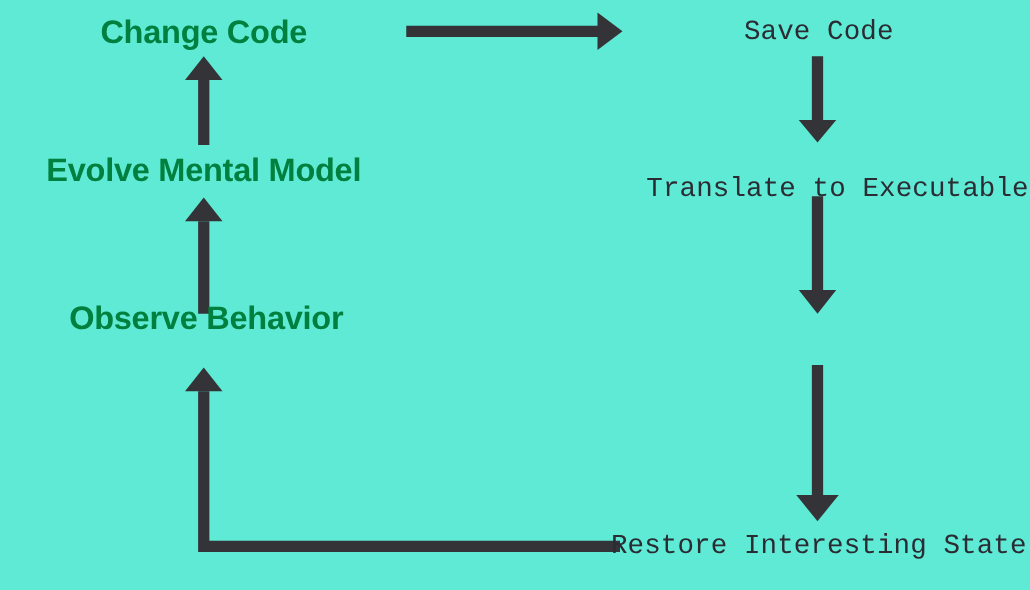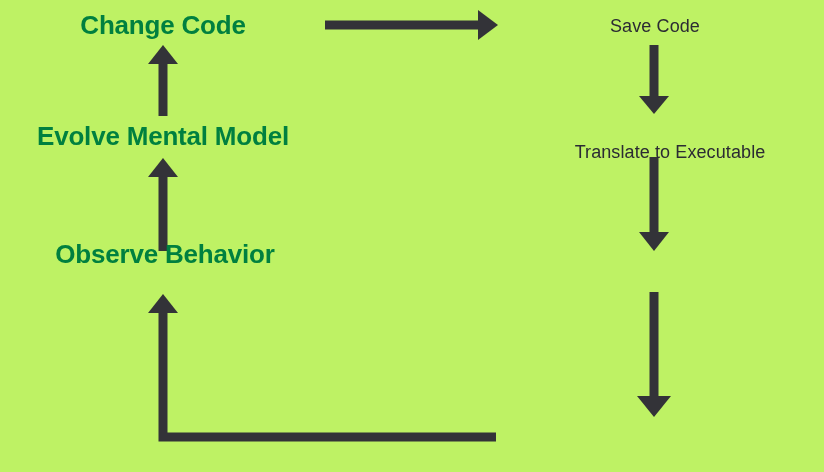--- a/index.html
+++ b/index.html
@@ -5,42 +5,43 @@
 <style>
   html, body {
     margin: 0;
     padding: 0;
     background: #ffffff;
   }
   #canvas {
     position: relative;
     width: 824px;
     height: 472px;
-    background: #bef264;
+    background: #5eead4;
     overflow: hidden;
     font-family: "Liberation Sans", sans-serif;
   }
   .node {
     position: absolute;
     white-space: nowrap;
     line-height: 1;
     transform: translate(-50%, -50%);
     text-align: center;
   }
   .node.green {
     color: #00803f;
     font-weight: bold;
     font-size: 26px;
     letter-spacing: -0.2px;
   }
   .node.dark {
     color: #2b2b33;
     font-weight: normal;
-    font-size: 18px;
+    font-size: 22px;
     letter-spacing: 0.1px;
+    font-family: Liberation Mono, monospace;
   }
   #arrow-layer {
     position: absolute;
     left: 0;
     top: 0;
     width: 824px;
     height: 472px;
     pointer-events: none;
   }
   #arrow-layer .edge {
@@ -102,14 +103,15 @@
 
   <div class="node dark" style="left:655px; top:26px;">Save Code</div>
 
   <div class="node dark" style="left:670px; top:136px;margin-top:16px;">Translate to Executable</div>
 
   <div class="node green" style="left:163px; top:136px;text-align:right;">Evolve Mental Model</div>
 
 
   <div class="node green" style="left:165px; top:254px;">Observe Behavior</div>
 
+  <div class="node dark" style="left:655px; top:437px;">Restore Interesting State</div>
 
 </div>
 
 </body></html>

